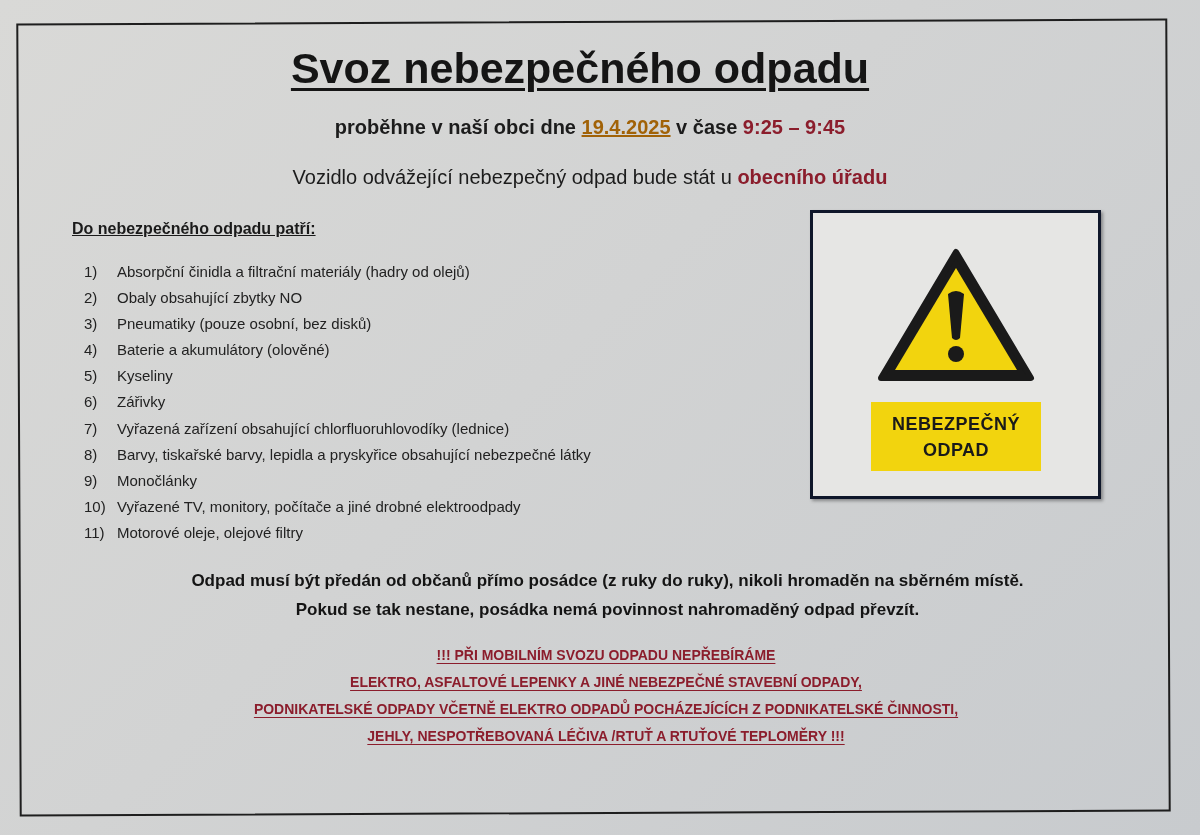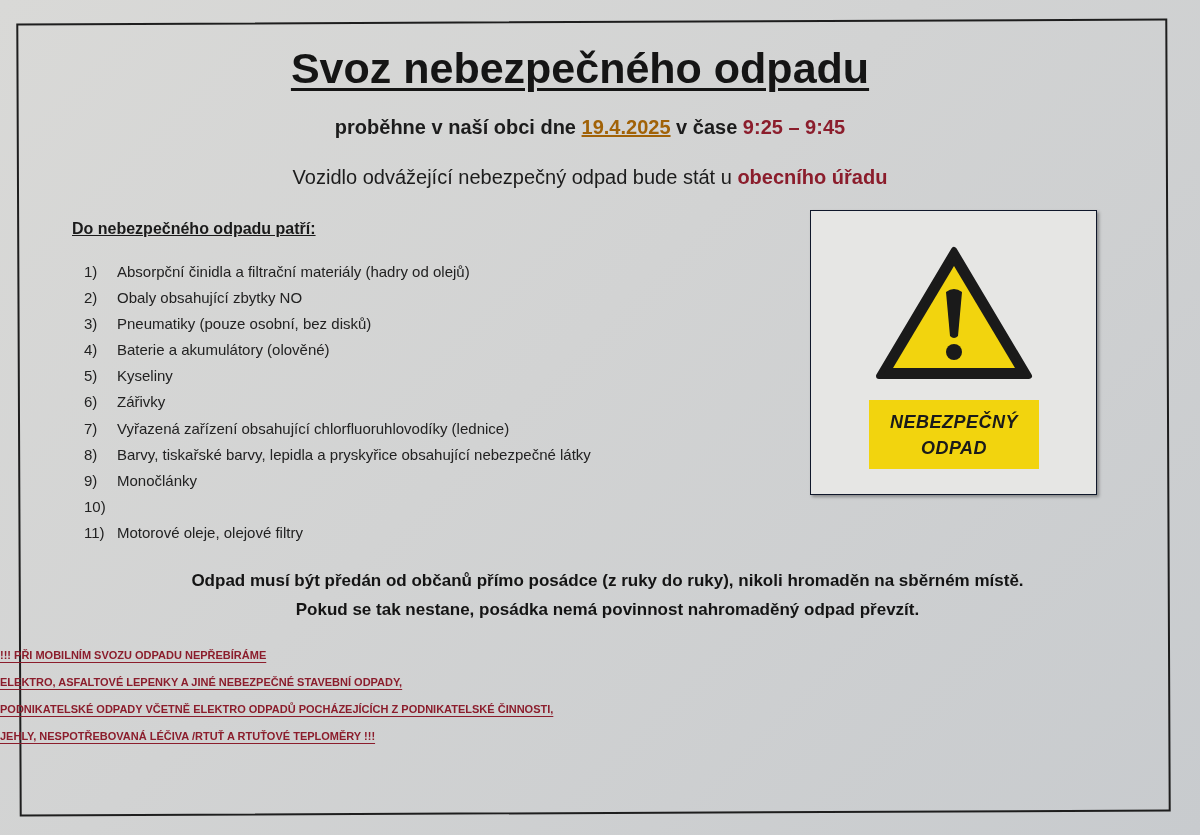--- a/index.html
+++ b/index.html
@@ -36,37 +36,36 @@
     position: absolute; left: 36px; top: 220px; font-size: 16px; font-weight: bold;
     text-decoration: underline; color: #1a1a1a; margin-left: 36px;
   }
   .list {
     position: absolute; left: 84px; top: 262px; margin: 0; padding: 0; list-style: none;
   }
   .list li { font-size: 15px; height: 26.1px; line-height: 20px; display: flex; color: #222; }
   .list li .num { display: inline-block; width: 33px; }
   .sign-card {
     position: absolute; left: 810px; top: 210px; width: 285px; height: 283px;
-    background: #e6e6e4; border: 1px solid #0f172a;
+    background: #e6e6e4; border: 3px solid #0f172a;
     box-shadow: 2px 2px 3px rgba(0,0,0,0.35);
-    font-style: italic;
   }
   .sign-card svg { position: absolute; left: 62px; top: 33px; }
   .sign-label {
     position: absolute; left: 58px; top: 189px; width: 170px; height: 69px;
     background: #f2d40e; display: flex; flex-direction: column; align-items: center; justify-content: center;
     font-weight: bold; font-size: 18px; letter-spacing: 0.5px; color: #1a1a1a; line-height: 26px;
   }
   .notice {
     position: absolute; left: 0; width: 1215px; top: 566px; text-align: center;
     font-size: 17px; font-weight: bold; color: #141414; line-height: 29px;
   }
   .warning {
-    position: absolute; left: 0; width: 1180px; top: 642px; text-align: left;
-    font-size: 11px; font-weight: bold; color: #8b1d2c; line-height: 27px;
+    position: absolute; left: 16px; width: 1180px; top: 642px; text-align: center;
+    font-size: 14px; font-weight: bold; color: #8b1d2c; line-height: 27px;
   }
   .warning div span { text-decoration: underline; text-underline-offset: 3px; }
 </style>
 </head>
 <body>
 
 <div class="page-frame"></div>
 
 <div class="title">
   <span>Svoz nebezpečného odpadu</span>
@@ -114,20 +113,21 @@
   <li>
       <span class="num">8)</span>
       <span>Barvy, tiskařské barvy, lepidla a pryskyřice obsahující nebezpečné látky</span>
     </li>
   <li>
       <span class="num">9)</span>
       <span>Monočlánky</span>
     </li>
   <li>
       <span class="num">10)</span>
+      <span>Vyřazené TV, monitory, počítače a jiné drobné elektroodpady</span>
     </li>
   <li>
       <span class="num">11)</span>
       <span>Motorové oleje, olejové filtry</span>
     </li>
 </ul>
 
 <div class="sign-card">
   <svg width="162" height="140" viewBox="0 0 162 140">
     <polygon points="81,6 156,132 6,132" fill="#1a1a1a" stroke="#1a1a1a" stroke-width="6" stroke-linejoin="round"></polygon>

